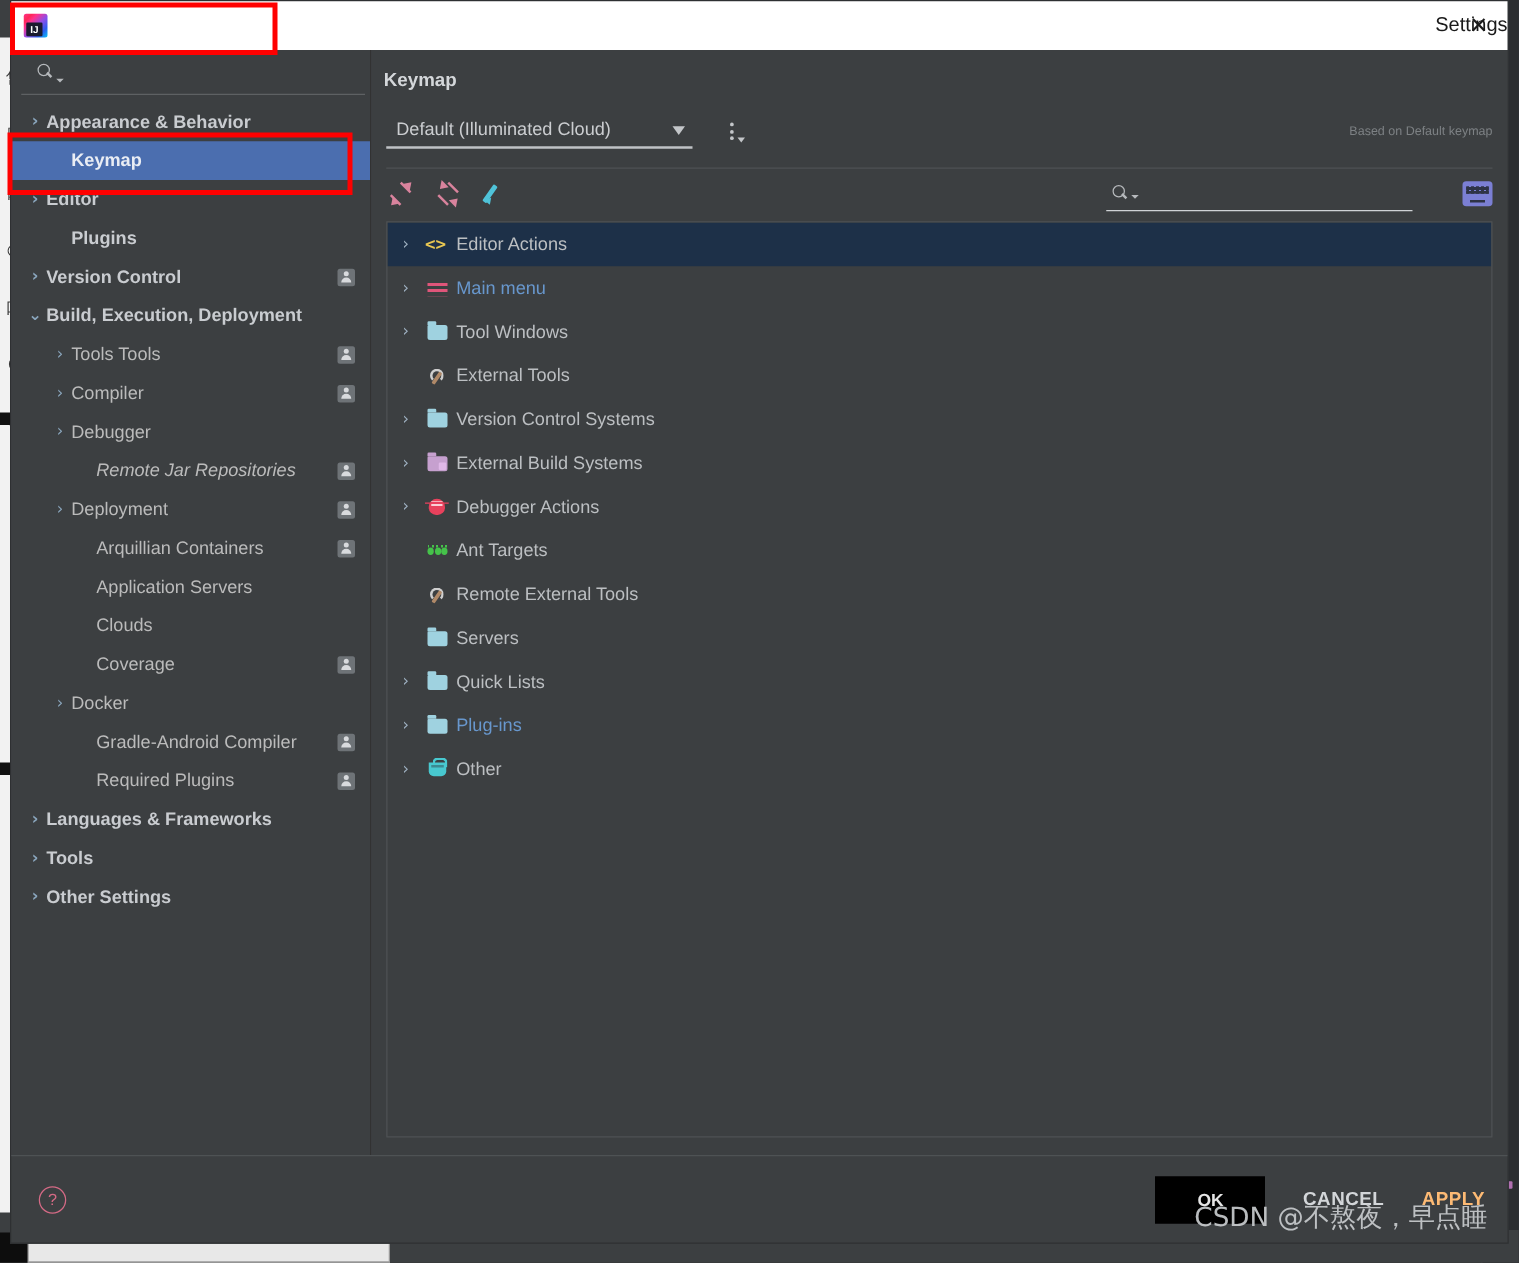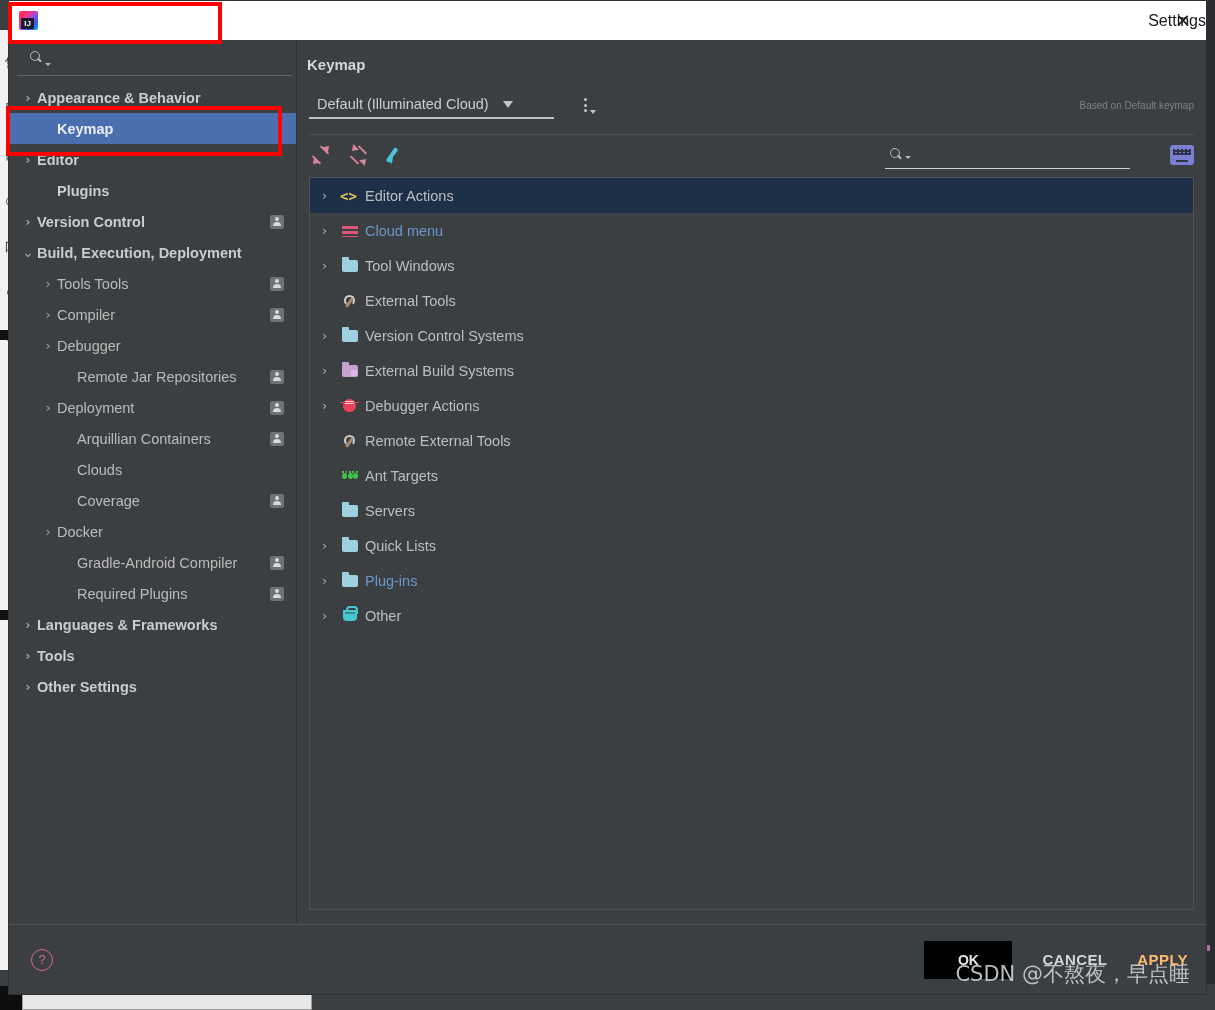--- a/index.html
+++ b/index.html
@@ -175,21 +175,21 @@
     padding: 16px 0 0 10px; height: 42px;
     font-family: "Liberation Sans", sans-serif;
   }
   .keymap-row {
     display: flex; align-items: center;
     padding: 4px 12px 0 12px; height: 42px;
   }
   .keymap-combo {
     min-width: 245px; height: 27px;
     border-bottom: 2px solid #bfc2c5;
-    display: flex; align-items: center; 
+    display: flex; align-items: center; justify-content: space-between;
     padding: 0 6px 0 8px; color: #cbcdd0; font-size: 14.5px;
     font-family: "Liberation Sans", sans-serif;
     cursor: pointer;
   }
   .combo-caret {
     width: 0; height: 0; margin-left: 14px;
     border-left: 5.5px solid transparent; border-right: 5.5px solid transparent;
     border-top: 7px solid #c3c6c9;
   }
   .kebab {
@@ -467,34 +467,39 @@
           <div class="tree-row" style="padding-left: 30px;">
             <span class="tw-arrow">›</span>
             <span class="tw-label">Compiler</span>
             <span class="tw-badge"></span>
           </div>
           <div class="tree-row" style="padding-left: 30px;">
             <span class="tw-arrow">›</span>
             <span class="tw-label">Debugger</span>
             <span class="tw-badge hidden"></span>
           </div>
+          <div class="tree-row" style="padding-left: 50px; font-style: italic;">
+            <span class="tw-arrow"></span>
+            <span class="tw-label">Remote Jar Repositories</span>
+            <span class="tw-badge"></span>
+          </div>
+          <div class="tree-row" style="padding-left: 30px;">
+            <span class="tw-arrow">›</span>
+            <span class="tw-label">Deployment</span>
+            <span class="tw-badge"></span>
+          </div>
           <div class="tree-row" style="padding-left: 50px;">
             <span class="tw-arrow"></span>
-            <span class="tw-label">Remote Jar Repositories</span>
-            <span class="tw-badge"></span>
-          </div>
-          <div class="tree-row" style="padding-left: 30px;">
-            <span class="tw-arrow">›</span>
-            <span class="tw-label">Deployment</span>
+            <span class="tw-label">Arquillian Containers</span>
             <span class="tw-badge"></span>
           </div>
           <div class="tree-row" style="padding-left: 50px;">
             <span class="tw-arrow"></span>
-            <span class="tw-label">Arquillian Containers</span>
-            <span class="tw-badge"></span>
+            <span class="tw-label">Application Servers</span>
+            <span class="tw-badge hidden"></span>
           </div>
           <div class="tree-row" style="padding-left: 50px;">
             <span class="tw-arrow"></span>
             <span class="tw-label">Clouds</span>
             <span class="tw-badge hidden"></span>
           </div>
           <div class="tree-row" style="padding-left: 50px;">
             <span class="tw-arrow"></span>
             <span class="tw-label">Coverage</span>
             <span class="tw-badge"></span>
@@ -574,21 +579,21 @@
           <div class="act-row selected">
             <span class="act-arrow">›</span>
             <span class="act-icon"><span class="gi-code">&lt;&gt;</span></span>
             <span>Editor Actions</span>
           </div>
           <div class="act-row link">
             <span class="act-arrow">›</span>
             <span class="act-icon">
               <span class="gi-menu"></span>
             </span>
-            <span>Cloud menu</span>
+            <span>Main menu</span>
           </div>
           <div class="act-row">
             <span class="act-arrow">›</span>
             <span class="act-icon">
               <span class="gi-folder"></span>
             </span>
             <span>Tool Windows</span>
           </div>
           <div class="act-row">
             <span class="act-arrow"></span>
@@ -612,40 +617,40 @@
               <span class="gi-folder purple"></span>
             </span>
             <span>External Build Systems</span>
           </div>
           <div class="act-row">
             <span class="act-arrow">›</span>
             <span class="act-icon">
               <span class="gi-bug"></span>
             </span>
             <span>Debugger Actions</span>
-          </div>
-          <div class="act-row">
-            <span class="act-arrow"></span>
-            <span class="act-icon">
-              <span class="gi-wrench">
-                <i></i>
-              </span>
-            </span>
-            <span>Remote External Tools</span>
           </div>
           <div class="act-row">
             <span class="act-arrow"></span>
             <span class="act-icon">
               <span class="gi-ant">
                 <i></i>
                 <i></i>
                 <i></i>
               </span>
             </span>
             <span>Ant Targets</span>
+          </div>
+          <div class="act-row">
+            <span class="act-arrow"></span>
+            <span class="act-icon">
+              <span class="gi-wrench">
+                <i></i>
+              </span>
+            </span>
+            <span>Remote External Tools</span>
           </div>
           <div class="act-row">
             <span class="act-arrow"></span>
             <span class="act-icon">
               <span class="gi-folder"></span>
             </span>
             <span>Servers</span>
           </div>
           <div class="act-row">
             <span class="act-arrow">›</span>

